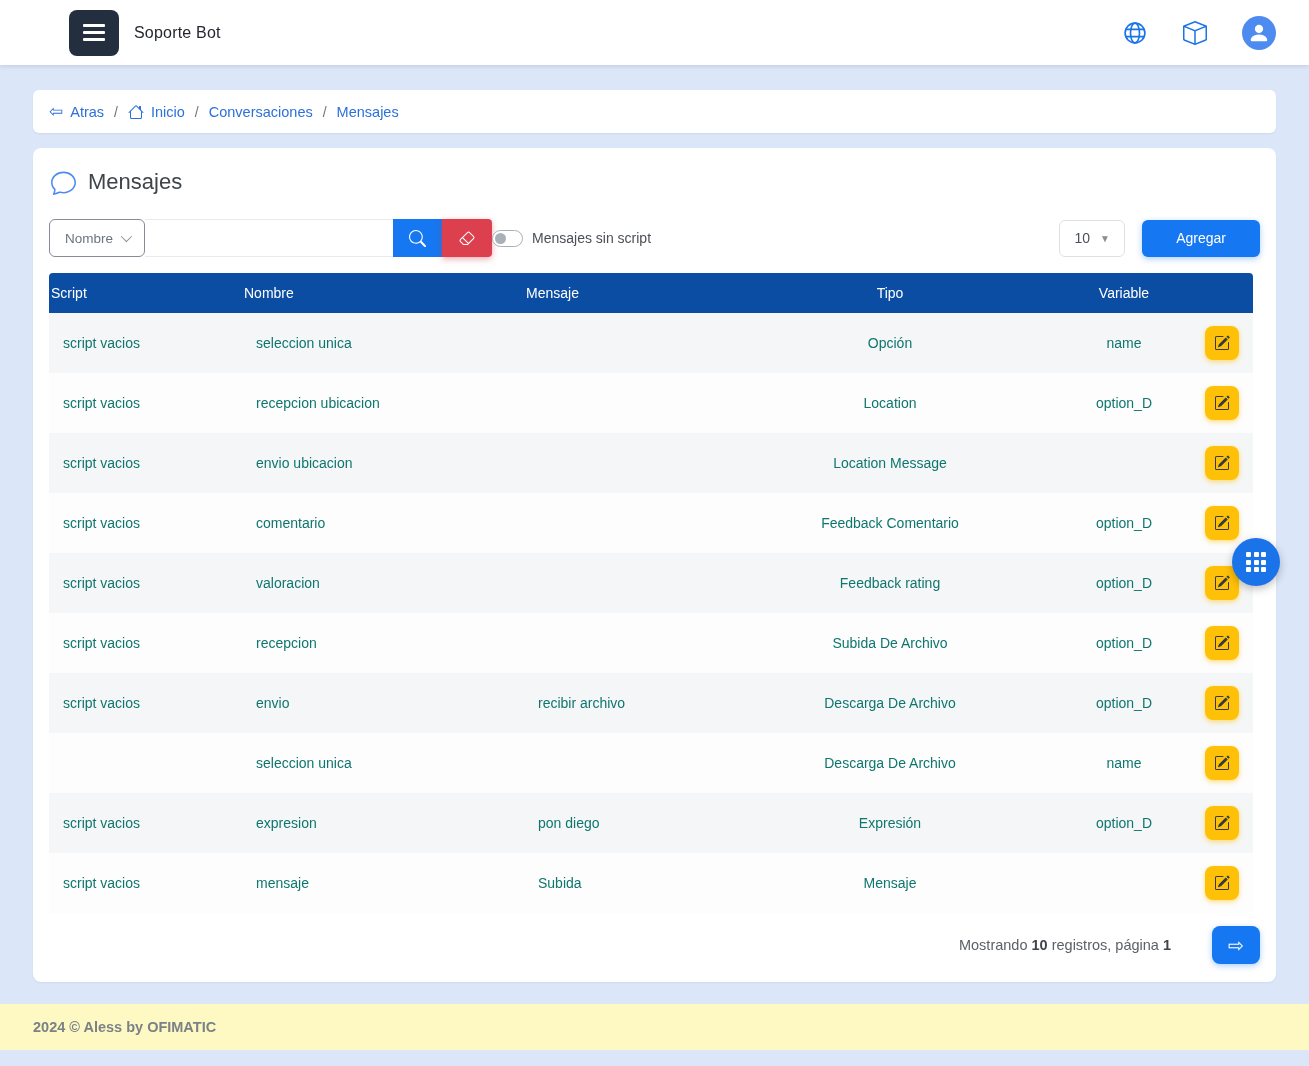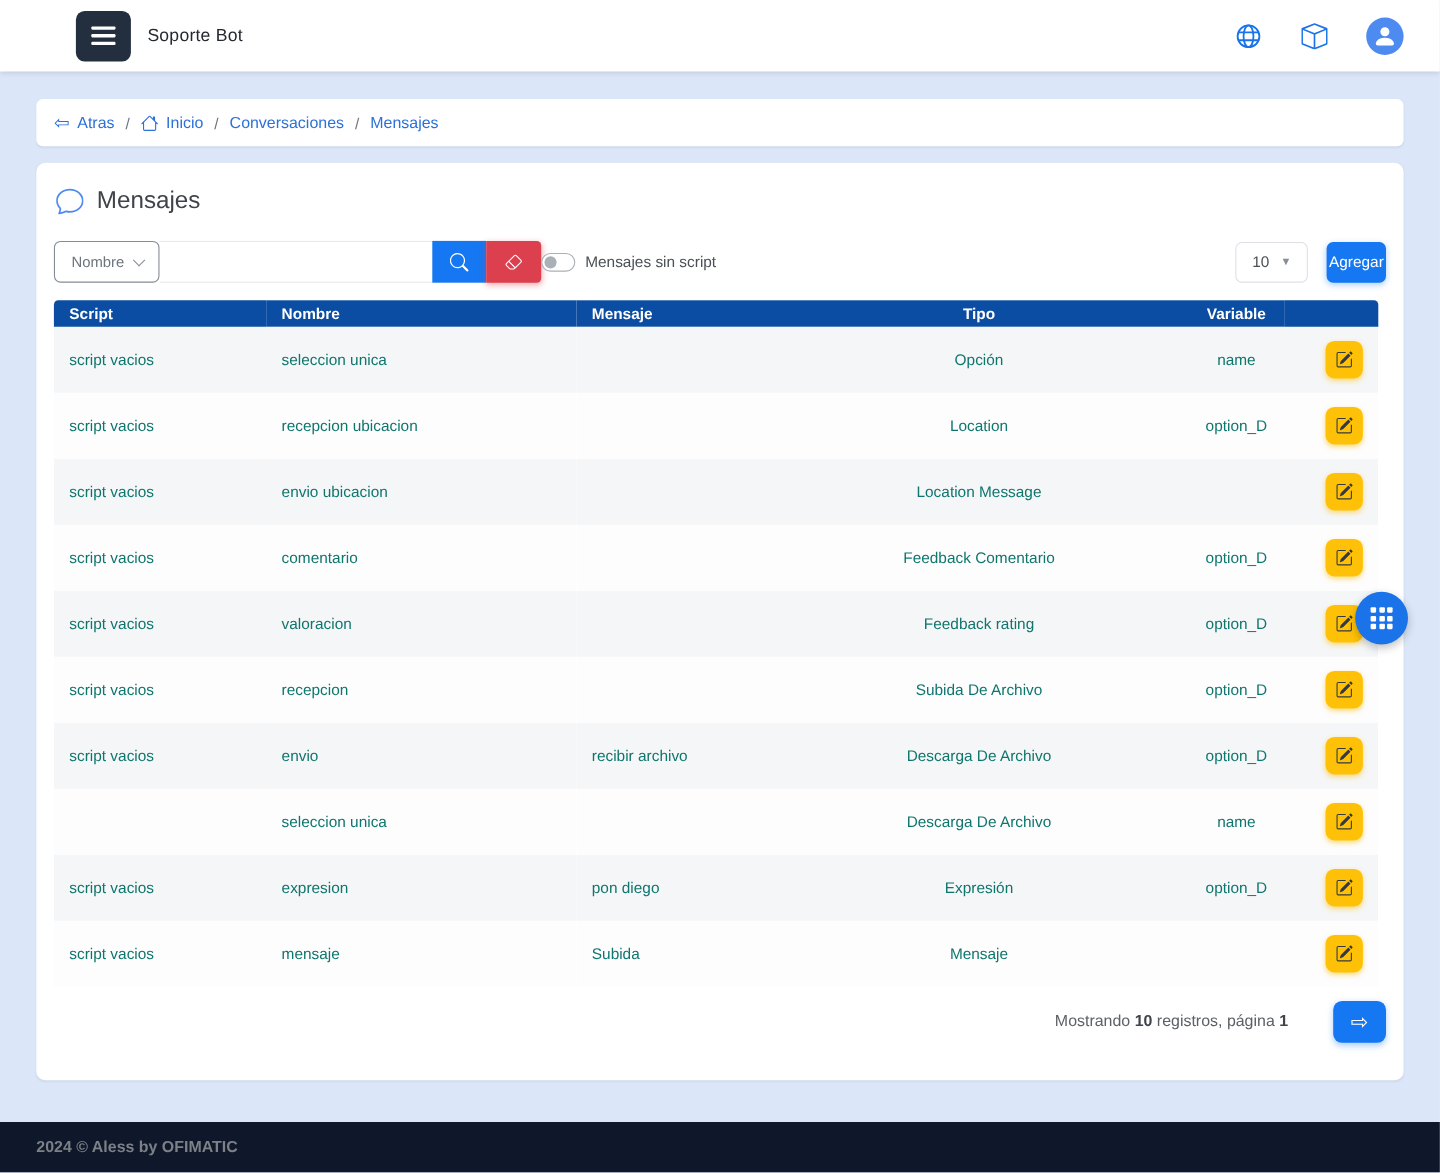--- a/index.html
+++ b/index.html
@@ -95,31 +95,31 @@
   .switch-label { font-size:14px; color:#4b5056; }
 
   .controls-right { display:flex; align-items:center; gap:17px; }
   .pagesize-select {
     height:37px; width:66px; border:1px solid #dde1e6; border-radius:6px; background:#fff;
     display:flex; align-items:center; justify-content:center; gap:10px;
     color:#495057; font-size:14px; cursor:pointer;
   }
   .pagesize-select .tri { font-size:10px; color:#868e96; }
   .btn-add {
-    height:37px; padding:0 2px; background:#1577f2; color:#fff; border:none; border-radius:6px;
+    height:37px; padding:0 34px; background:#1577f2; color:#fff; border:none; border-radius:6px;
     font-size:14px; font-family:inherit; cursor:pointer; box-shadow:0 2px 6px rgba(21,119,242,.35);
   }
 
   
   table { border-collapse:collapse; table-layout:fixed; width:1204px; margin-top:16px; }
   col.c-script { width:193px; } col.c-nombre { width:282px; } col.c-mensaje { width:176px; }
   col.c-tipo { width:380px; } col.c-variable { width:88px; } col.c-action { width:85px; }
   thead th {
-    background:#0b4da2; color:#ffffff; font-weight:700; font-size:14px;
-    height:24px; padding:0 14px; text-align:left; white-space:nowrap;
+    background:#0b4da2; color:#ffffff; font-weight:400; font-size:14px;
+    height:40px; padding:0 2px; text-align:left; white-space:nowrap;
   }
   thead th.center { text-align:center; }
   thead th:first-child { border-radius:4px 0 0 0; }
   thead th:last-child { border-radius:0 4px 0 0; }
   tbody td { height:60px; padding:0 14px; font-size:14px; color:#0f766e; vertical-align:middle; overflow:hidden; }
   tbody td.center { text-align:center; }
   tbody tr:nth-child(odd) { background:#f5f6f7; }
   tbody tr:nth-child(even) { background:#fdfdfe; }
   td.action-cell { text-align:right; }
   .btn-edit {
@@ -147,21 +147,21 @@
     position:absolute; left:1232px; top:538px; width:48px; height:48px; border-radius:50%;
     background:#1a73e8; border:none; cursor:pointer; z-index:20;
     display:flex; align-items:center; justify-content:center;
     box-shadow:0 3px 8px rgba(0,0,0,.25);
   }
   .grid-icon { display:grid; grid-template-columns:repeat(3,5px); grid-template-rows:repeat(3,5px); gap:2.5px; }
   .grid-icon span { background:#fff; border-radius:1px; }
 
   
   .page-footer {
-    position:absolute; left:0; bottom:0; width:100%; height:46px; background:#0f172a;
+    position:absolute; left:0; bottom:16px; width:100%; height:46px; background:#fef9c3;
     display:flex; align-items:center; padding:0 33px;
   }
   .page-footer span { font-size:14.5px; font-weight:bold; color:#7b8187; }
 </style>
 </head>
 <body>
 
 <header class="topbar">
   <div class="topbar-left">
     <button class="menu-btn">

